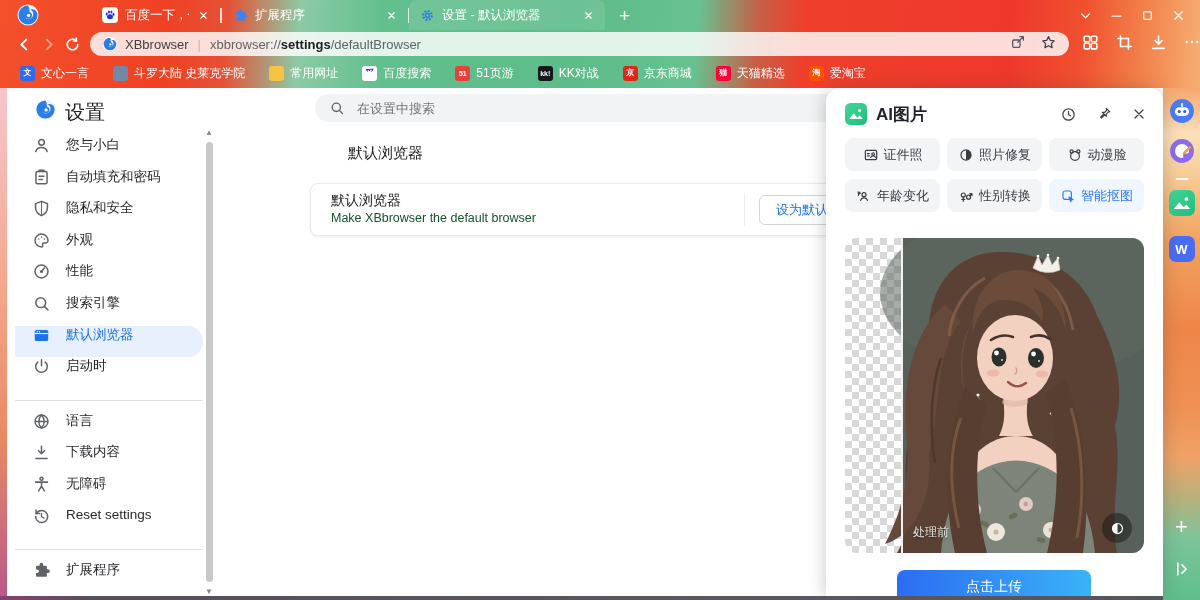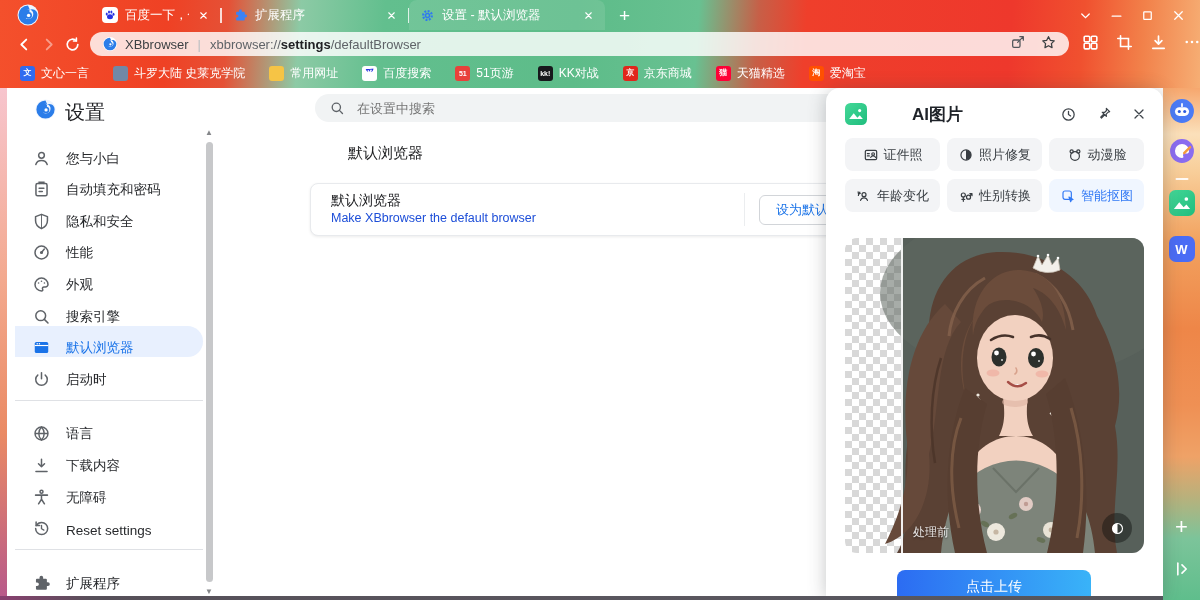--- a/index.html
+++ b/index.html
@@ -43,48 +43,48 @@
     font-size:8px; font-weight:bold; line-height:1; flex:none; }
 
   
   .left-sliver { position:absolute; left:0; top:88px; width:7px; bottom:4px;
     background:linear-gradient(180deg,#f7c5ce,#f3a98e 38%,#ea8a64 68%,#b85a8a 100%); }
   .content { position:absolute; left:7px; top:88px; right:37px; bottom:4px; background:#fff; }
   .sidebar { position:absolute; left:8px; top:0; width:206px; height:100%; }
   .s-logo { position:absolute; left:19px; top:10px; width:23px; height:23px; }
   .s-title { position:absolute; left:50px; top:11px; font-size:20px; color:#202124; }
   .nav { position:absolute; top:48px; left:0; width:188px; }
-  .nav-item { height:31.6px; display:flex; align-items:flex-end; padding-left:17px; gap:15px;
+  .nav-item { height:31.6px; display:flex; align-items:flex-start; padding-left:17px; gap:15px;
     font-size:13.5px; color:#27292c; border-radius:0 16px 16px 0; cursor:pointer; }
   .nav-item.selected { background:#e8f0fe; color:#1a73e8; }
   .nav-ico { width:19px; height:19px; display:flex; flex:none; }
   .nav-divider { height:1px; background:#dfe1e5; margin:11px 0; }
   .sb { position:absolute; right:6px; top:40px; bottom:0; width:12px; }
   .sb-arrow { position:absolute; left:0; width:12px; text-align:center; font-size:8px; color:#85878a; }
   .sb-thumb { position:absolute; left:2.5px; top:14px; bottom:14px; width:7px; background:#c7c8ca; border-radius:4px; }
 
   .main { position:absolute; left:206px; top:0; right:0; height:100%; }
   .search-pill { position:absolute; left:102px; top:6px; width:676px; height:28px; background:#f1f3f4;
     border-radius:14px; border:none; outline:none; padding-left:42px; font-size:13px; color:#5f6368;
     font-family:inherit; }
   .search-ico { position:absolute; left:116px; top:12px; width:16px; height:16px; pointer-events:none; }
   .section-heading { position:absolute; left:135px; top:56px; font-size:15px; font-weight:500; color:#1d1e20; }
   .card { position:absolute; left:97px; top:95px; width:680px; height:53px; background:#fff;
     border:1px solid #e8eaed; border-radius:8px; box-shadow:0 1px 3px rgba(0,0,0,.08); }
   .card-title { position:absolute; left:20px; top:8px; font-size:14px; color:#202124; }
-  .card-sub { position:absolute; left:20px; top:27px; font-size:12.5px; color:#1d4ed8; }
+  .card-sub { position:absolute; left:20px; top:27px; font-size:12.5px; color:#14532d; }
   .card-vdiv { position:absolute; left:433px; top:9px; bottom:9px; width:1px; background:#ebedef; }
   .card-btn { position:absolute; left:448px; top:11px; height:30px; padding:0 16px; background:#fff;
     border:1px solid #d2d5d9; border-radius:6px; color:#1a73e8; font-size:13px; font-family:inherit;
     white-space:nowrap; }
 
   
   .ai-panel { position:absolute; left:826px; top:88px; width:337px; height:508px; background:#fff;
     border-radius:14px 14px 0 0; box-shadow:0 2px 18px rgba(60,64,67,.30); z-index:5; overflow:hidden; }
-  .ai-head { height:46px; display:flex; align-items:center; padding:6px 16px 0 19px;gap:36px; }
+  .ai-head { height:46px; display:flex; align-items:center; padding:6px 16px 0 19px; }
   .ai-logo { width:22px; height:22px; flex:none; }
   .ai-title { font-size:17px; font-weight:bold; color:#1f2329; margin-left:9px; }
   .ai-actions { margin-left:auto; display:flex; gap:19px; align-items:center; color:#3f454b; }
   .ai-actions span { display:flex; }
   .ai-grid { display:grid; grid-template-columns:repeat(3,1fr); gap:8px 7px; padding:4px 19px 0; }
   .ai-btn { height:33px; background:#f3f4f6; border:none; border-radius:8px; display:flex; align-items:center;
     justify-content:center; gap:5px; font-size:13px; color:#383d42; font-family:inherit; }
   .ai-btn.active { background:#f0f6ff; color:#3179f5; }
   .preview { position:absolute; left:19px; top:150px; width:299px; height:315px; border-radius:12px; overflow:hidden;
     background-image:conic-gradient(#d8d8d8 25%,#ffffff 0 50%,#d8d8d8 0 75%,#ffffff 0); background-size:14px 14px; }
@@ -364,38 +364,38 @@
           <span class="nav-ico">
               <svg viewBox="0 0 24 24" fill="none" stroke="#5f6368" stroke-width="1.9" stroke-linejoin="round">
                 <path d="M12 3l7.5 2.8v5.4c0 4.6-3 7.9-7.5 9.8-4.5-1.9-7.5-5.2-7.5-9.8V5.8z"></path>
                 <path d="M12 3v18" stroke-width="1.2"></path>
               </svg>
             </span>
           <span>隐私和安全</span>
         </div>
         <div class="nav-item">
           <span class="nav-ico">
-              <svg viewBox="0 0 24 24" fill="none" stroke="#5f6368" stroke-width="1.9" stroke-linecap="round">
-                <circle cx="12" cy="12" r="8.2"></circle>
-                <path d="M12 12l3.6-4.4"></path>
-                <circle cx="12" cy="12" r="1.1" fill="#5f6368"></circle>
-              </svg>
-            </span>
-          <span>性能</span>
-        </div>
-        <div class="nav-item">
-          <span class="nav-ico">
               <svg viewBox="0 0 24 24" fill="none" stroke="#5f6368" stroke-width="1.9">
                 <path d="M12 3.8a8.2 8.2 0 100 16.4c1.5 0 2-1 1.4-2.2-.7-1.4.2-2.9 1.8-2.9h1.6a3.2 3.2 0 003.4-3.1c0-4.5-3.7-8.2-8.2-8.2z"></path>
                 <circle cx="8.3" cy="10" r="1" fill="#5f6368" stroke="none"></circle>
                 <circle cx="12" cy="7.8" r="1" fill="#5f6368" stroke="none"></circle>
                 <circle cx="15.7" cy="10" r="1" fill="#5f6368" stroke="none"></circle>
               </svg>
             </span>
           <span>外观</span>
+        </div>
+        <div class="nav-item">
+          <span class="nav-ico">
+              <svg viewBox="0 0 24 24" fill="none" stroke="#5f6368" stroke-width="1.9" stroke-linecap="round">
+                <circle cx="12" cy="12" r="8.2"></circle>
+                <path d="M12 12l3.6-4.4"></path>
+                <circle cx="12" cy="12" r="1.1" fill="#5f6368"></circle>
+              </svg>
+            </span>
+          <span>性能</span>
         </div>
         <div class="nav-item">
           <span class="nav-ico">
               <svg viewBox="0 0 24 24" fill="none" stroke="#5f6368" stroke-width="1.9" stroke-linecap="round">
                 <circle cx="11" cy="11" r="6.2"></circle>
                 <path d="M15.6 15.6L20.2 20.2"></path>
               </svg>
             </span>
           <span>搜索引擎</span>
         </div>

